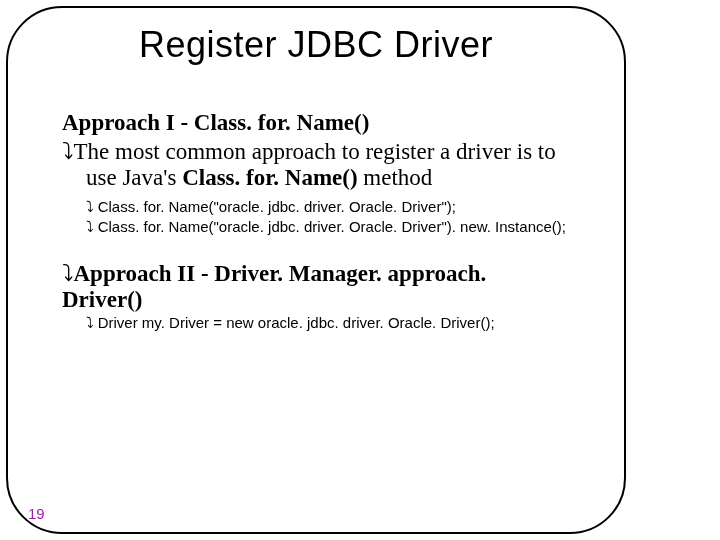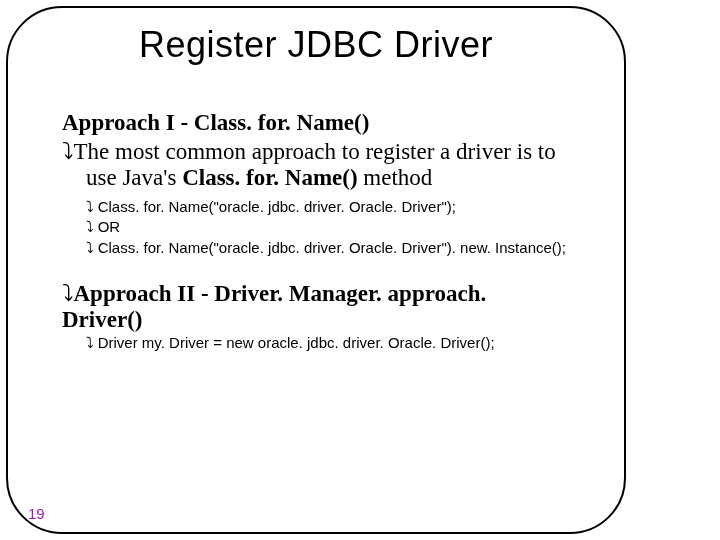--- a/index.html
+++ b/index.html
@@ -115,23 +115,20 @@
       <span class="cont">
         <span>use Java's </span><b>Class. for. Name()</b><span> method</span>
       </span>
     </div>
 
     <div class="sub-block">
       <div class="bullet-l2">
         <span class="bullet-mark">⤵</span> <span>Class. for. Name("oracle. jdbc. driver. Oracle. Driver");</span>
       </div>
       <div class="bullet-l2">
-        <span class="bullet-mark">⤵</span> <span>OR</span>
-      </div>
-      <div class="bullet-l2">
         <span class="bullet-mark">⤵</span> <span>Class. for. Name("oracle. jdbc. driver. Oracle. Driver"). new. Instance();</span>
       </div>
     </div>
 
     <div class="approach2-head">
       <span class="bullet-mark">⤵</span><span class="txt">Approach II - Driver. Manager. approach. Driver()</span>
     </div>
 
     <div class="sub-block" style="margin-top:0;">
       <div class="bullet-l2">

